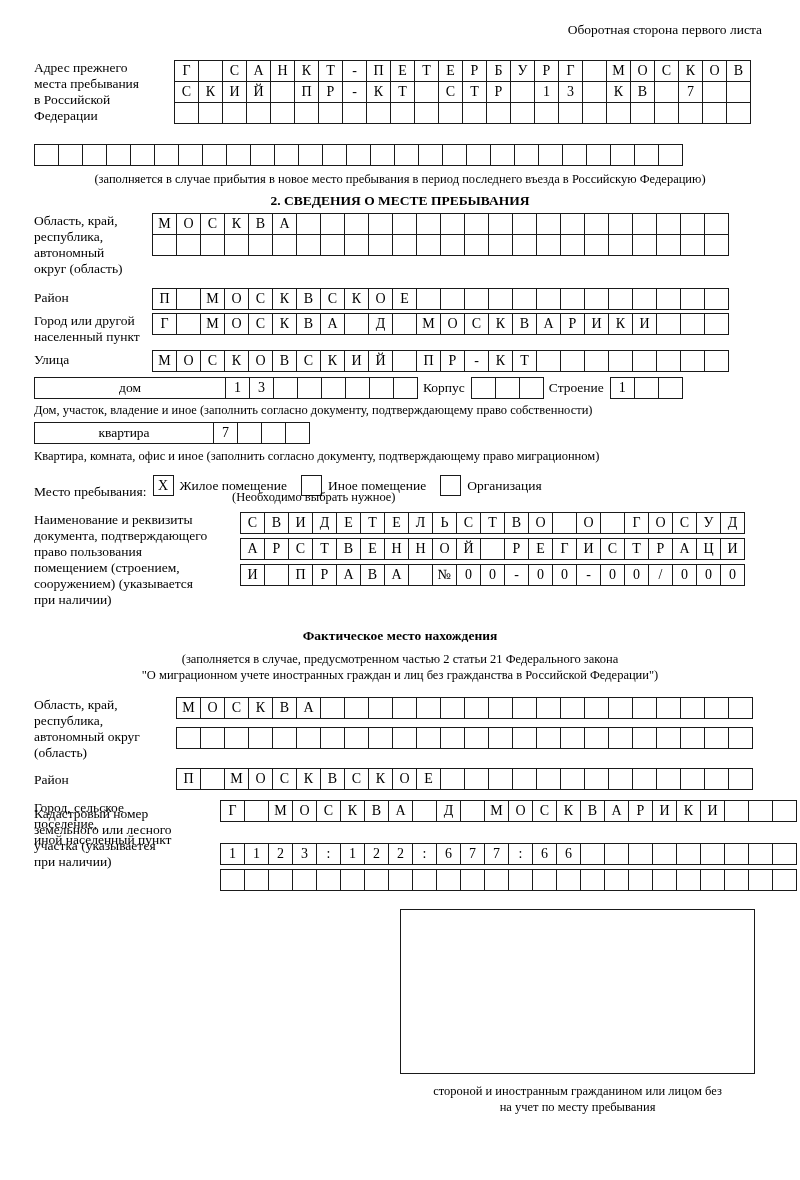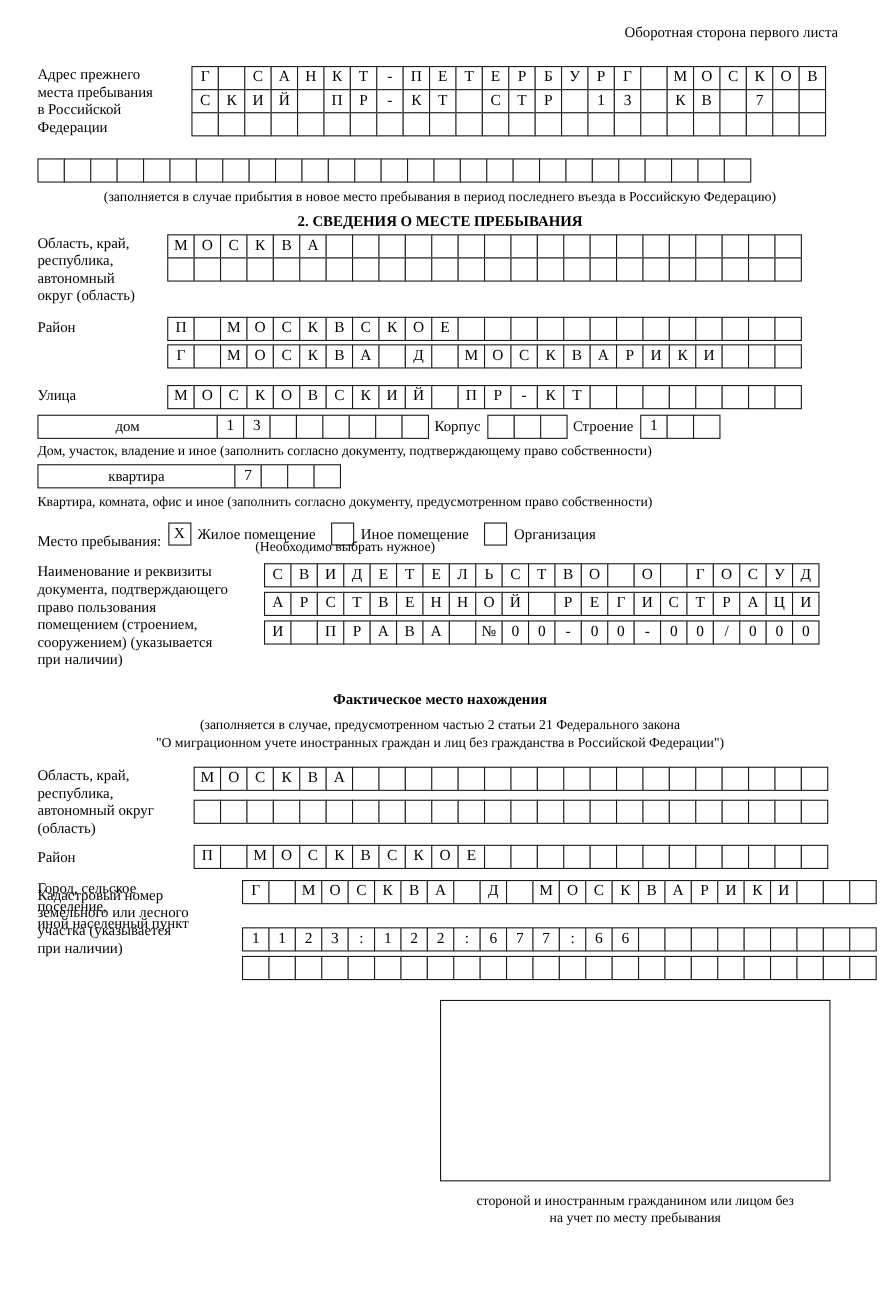--- a/index.html
+++ b/index.html
@@ -313,20 +313,22 @@
       <div class="cell"></div>
       <div class="cell"></div>
       <div class="cell"></div>
       <div class="cell"></div>
       <div class="cell"></div>
       <div class="cell"></div>
       <div class="cell"></div>
       <div class="cell"></div>
     </div>
 
+  <div class="abs lbl" style="top:313px; left:34px; width:140px;">Город или другой
+населенный пункт</div>
   <div class="abs cells" id="s2-city" style="top:313px; left:152px;">
       <div class="cell">Г</div>
       <div class="cell"></div>
       <div class="cell">М</div>
       <div class="cell">О</div>
       <div class="cell">С</div>
       <div class="cell">К</div>
       <div class="cell">В</div>
       <div class="cell">А</div>
       <div class="cell"></div>
@@ -369,21 +371,21 @@
       <div class="cell"></div>
       <div class="cell"></div>
       <div class="cell"></div>
       <div class="cell"></div>
       <div class="cell"></div>
       <div class="cell"></div>
       <div class="cell"></div>
     </div>
 
   <div class="abs row-flex" style="top:377px; left:34px;">
-    <div class="wide-box" style="width:164px;">дом</div>
+    <div class="wide-box" style="width:192px;">дом</div>
     <div class="cells" id="s2-house">
         <div class="cell">1</div>
         <div class="cell">3</div>
         <div class="cell"></div>
         <div class="cell"></div>
         <div class="cell"></div>
         <div class="cell"></div>
         <div class="cell"></div>
         <div class="cell"></div>
       </div>
@@ -406,21 +408,21 @@
   <div class="abs row-flex" style="top:422px; left:34px;">
     <div class="wide-box" style="width:180px;">квартира</div>
     <div class="cells" id="s2-flat">
         <div class="cell">7</div>
         <div class="cell"></div>
         <div class="cell"></div>
         <div class="cell"></div>
       </div>
   </div>
 
-  <div class="abs lbl-sm" style="top:449px; left:34px;">Квартира, комната, офис и иное (заполнить согласно документу, предусмотренном право собственности)</div>
+  <div class="abs lbl-sm" style="top:449px; left:34px;">Квартира, комната, офис и иное (заполнить согласно документу, подтверждающему право миграционном)</div>
 
   <div class="abs row-flex" style="top:468px; left:34px;">
     <div class="inline-label" style="padding-left:0;margin-top:13px;">Место пребывания:</div>
     <div class="check-box">X</div>
     <div class="inline-label">Жилое помещение</div>
     <div class="check-box" style="margin-left:8px;"></div>
     <div class="inline-label">Иное помещение</div>
     <div class="check-box" style="margin-left:8px;"></div>
     <div class="inline-label">Организация</div>
   </div>

